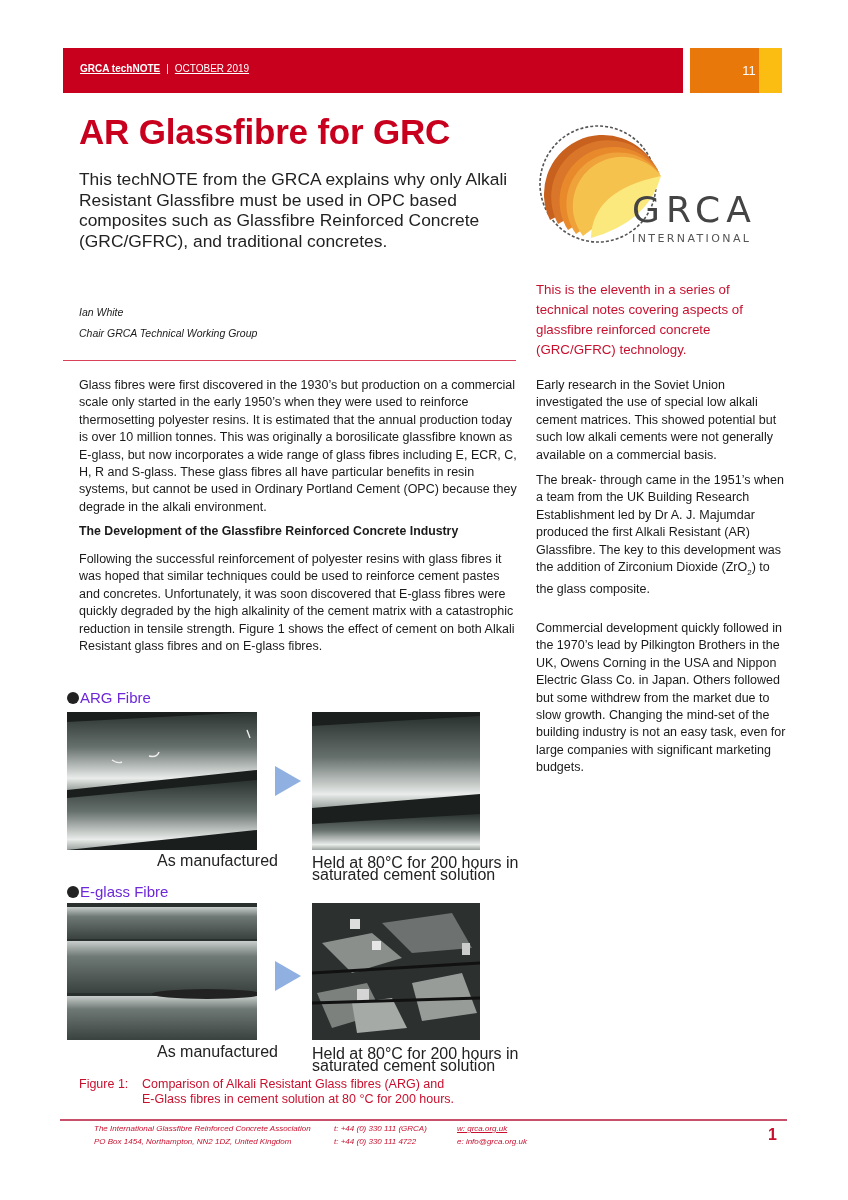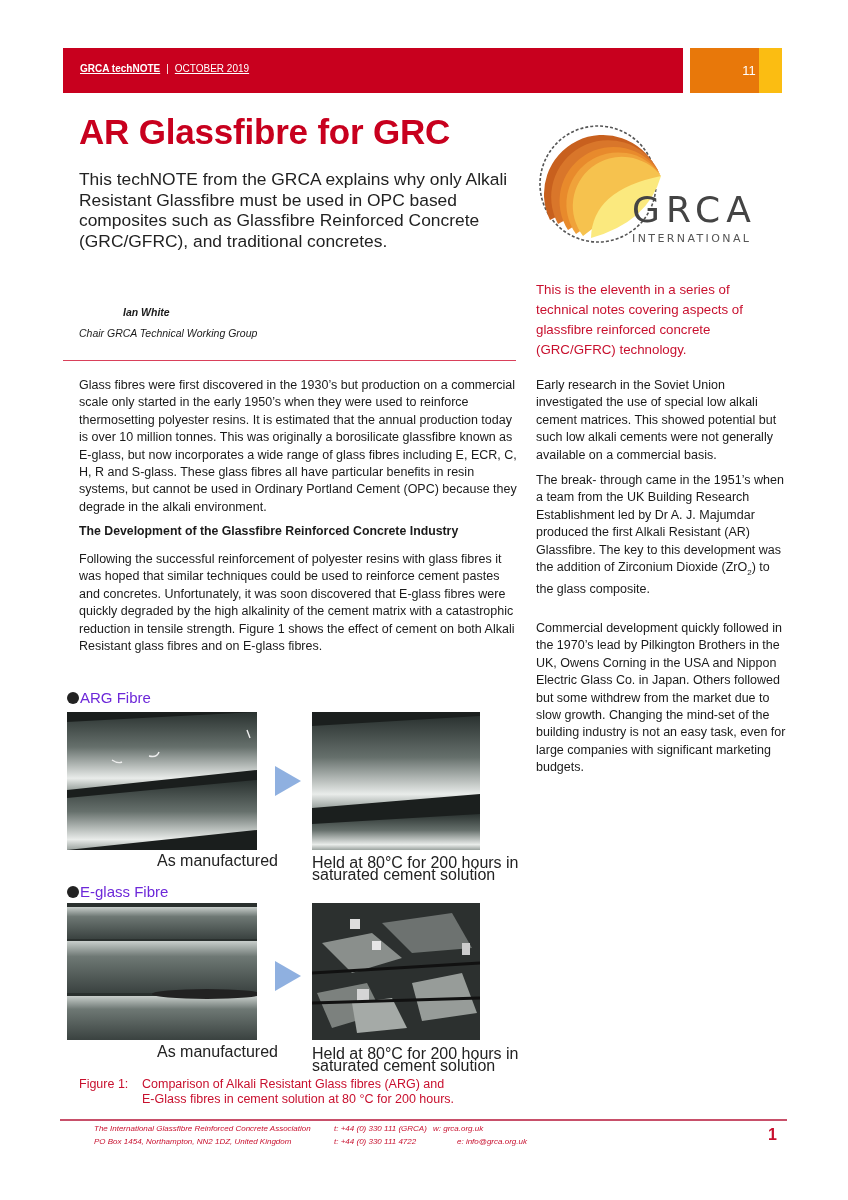--- a/index.html
+++ b/index.html
@@ -10,21 +10,21 @@
   .hdr-red { left: 63px; top: 48px; width: 620px; height: 45px; background: #c8001e; }
   .hdr-title { left: 80px; top: 63px; font-size: 10px; color: #fff; white-space: nowrap; text-decoration: underline; }
   .hdr-title b { font-weight: bold; }
   .hdr-title .sep { margin: 0 6px; font-weight: normal; }
   .hdr-orange { left: 690px; top: 48px; width: 62px; height: 45px; background: #e8780a; color: #fff; font-size: 13px; text-align: center; line-height: 45px; padding-left: 28px; }
   .hdr-yellow { left: 759px; top: 48px; width: 23px; height: 45px; background: #fbbd12; }
 
   .title { left: 79px; top: 112px; font-size: 35px; font-weight: bold; color: #c8001e; white-space: nowrap; letter-spacing: -0.2px; }
   .subtitle { left: 79px; top: 169px; width: 440px; font-size: 17.4px; line-height: 20.5px; color: #222; }
 
-  .author { left: 79px; top: 306px; font-size: 10.5px; font-weight: bold; font-style: italic; margin-left: 44px; }
+  .author { left: 79px; top: 306px; font-size: 10.5px; font-weight: normal; font-style: italic; }
   .author-role { left: 79px; top: 327px; font-size: 10.5px; font-style: italic; }
   .rule-top { left: 63px; top: 360px; width: 453px; height: 1px; background: #d9405a; }
 
   .logo { left: 528px; top: 112px; width: 272px; height: 140px; }
 
   .series-note { left: 536px; top: 280px; width: 245px; font-family: "Liberation Sans", sans-serif; font-size: 13.3px; line-height: 20px; color: #c8102e; }
 
   .body-text { font-size: 12.5px; line-height: 17.4px; color: #1a1a1a; }
   .p1 { left: 79px; top: 377px; width: 440px; }
   .h2 { left: 79px; top: 524px; font-size: 12.3px; font-weight: bold; white-space: nowrap; }
@@ -161,15 +161,15 @@
 <div class="abs fig-caption">
   <div><span class="lbl">Figure 1:</span><span>Comparison of Alkali Resistant Glass fibres (ARG) and</span></div>
   <div class="l2">E-Glass fibres in cement solution at 80 °C for 200 hours.</div>
 </div>
 
 <div class="abs rule-bottom"></div>
 <div class="abs foot" style="left:62px; top:1124px;">The International Glassfibre Reinforced Concrete Association</div>
 <div class="abs foot" style="left:62px; top:1137px;">PO Box 1454, Northampton, NN2 1DZ, United Kingdom</div>
 <div class="abs foot" style="left:302px; top:1124px;">t: +44 (0) 330 111 (GRCA)</div>
 <div class="abs foot" style="left:302px; top:1137px;">t: +44 (0) 330 111 4722</div>
-<div class="abs foot" style="left:401px; top:1124px;">w: grca.org.uk</div>
+<div class="abs foot" style="left:425px; top:1124px;text-decoration:underline;">w: grca.org.uk</div>
 <div class="abs foot" style="left:425px; top:1137px;">e: info@grca.org.uk</div>
 <div class="abs page-no">1</div>
 
 </body></html>

